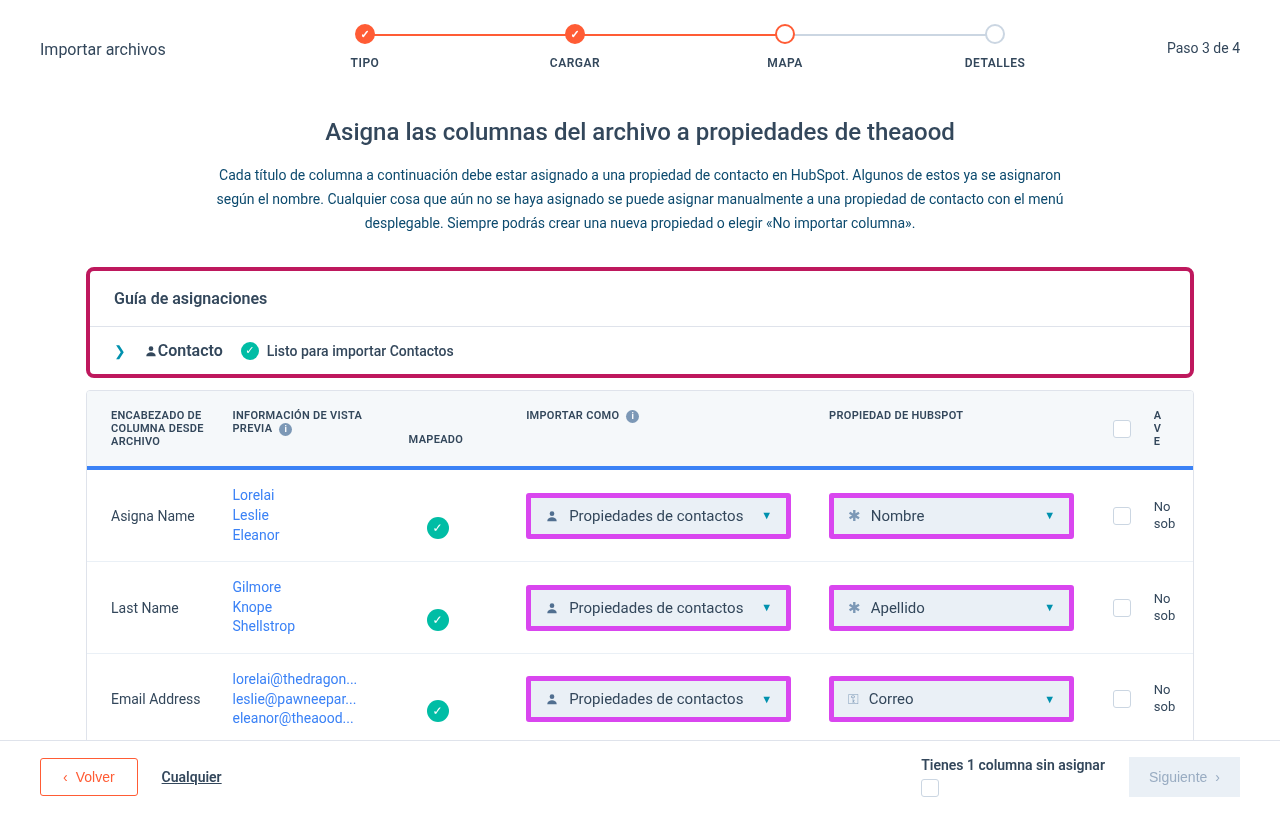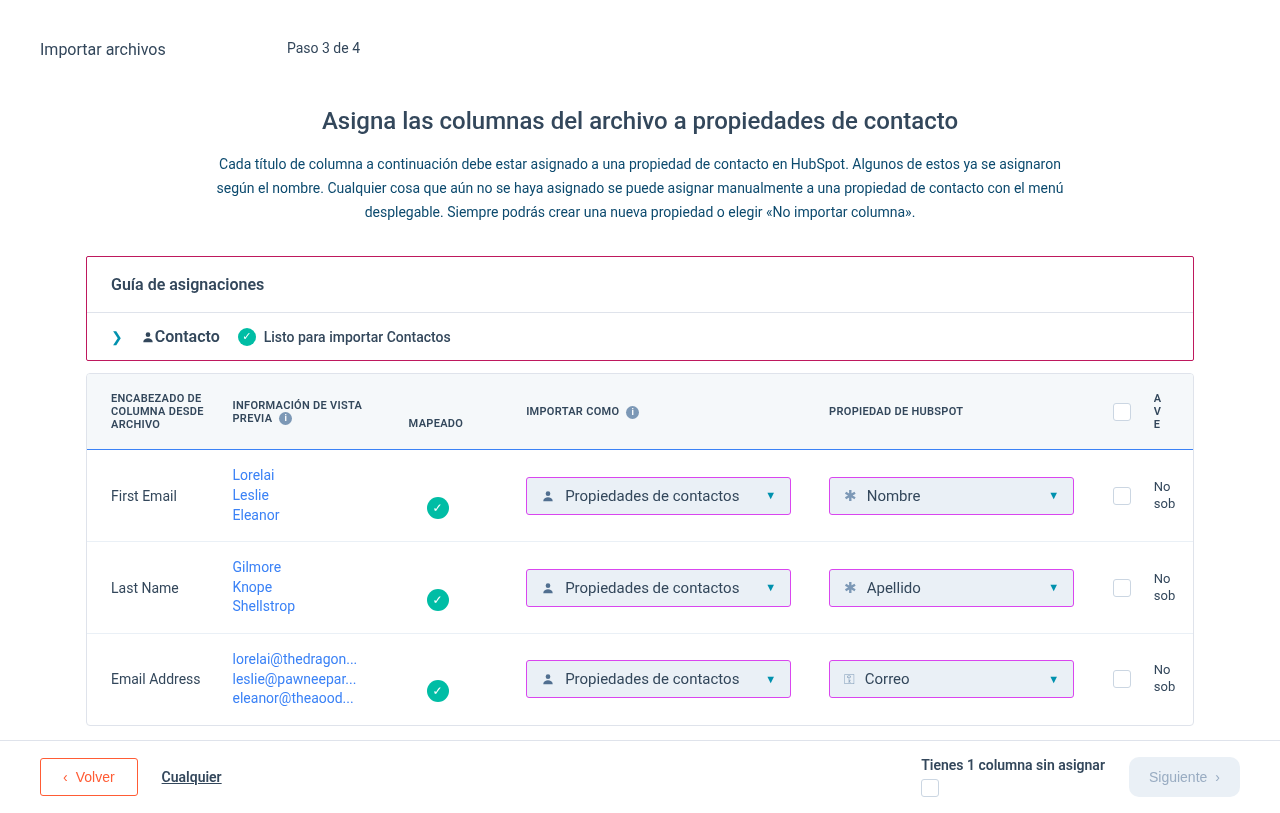--- a/index.html
+++ b/index.html
@@ -16,82 +16,103 @@
 .step-line { position: absolute; top: 10px; left: 50%; right: -50%; height: 2px; background: #cbd6e2; z-index: 1; }
 .step-line.done { background: #ff5c35; }
 .step:last-child .step-line { display: none; }
 .step-label { margin-top: 12px; font-size: 12px; font-weight: 600; letter-spacing: 0.5px; color: #33475b; }
 .step-counter { flex: 0 0 120px; text-align: right; font-size: 14px; color: #33475b; padding-top: 16px; }
 
 .content { max-width: 900px; margin: 48px auto 0; text-align: center; padding: 0 20px; }
 .page-title { font-size: 24px; font-weight: 500; color: #33475b; margin-bottom: 18px; }
 .page-desc { font-size: 14px; line-height: 1.7; color: #0c4a6e; }
 
-.panel { max-width: 1108px; margin: 32px auto 0; border: 1px solid #be185d; border-radius: 2px; }
+.panel { max-width: 1108px; margin: 32px auto 0; border: 4px solid #be185d; border-radius: 8px; }
 .panel-header { padding: 18px 24px; border-bottom: 1px solid #dfe3eb; }
 .panel-title { font-size: 16px; font-weight: 600; color: #33475b; }
 .panel-sub { padding: 14px 24px; display: flex; align-items: center; gap: 18px; }
 .caret { color: #0091ae; font-size: 14px; cursor: pointer; }
 .contact-label { display: flex; align-items: center; font-weight: 600; font-size: 16px; }
 .ready-label { display: flex; align-items: center; gap: 8px; font-size: 14px; font-weight: 500; }
 .check-circle { width: 18px; height: 18px; border-radius: 50%; background: #00bda5; display: inline-flex; align-items: center; justify-content: center; color: #fff; font-size: 11px; }
 
 .table-wrap { max-width: 1108px; margin: 12px auto 0; border: 1px solid #dfe3eb; border-radius: 4px; overflow: hidden; }
-.thead { display: flex; background: #f5f8fa; border-bottom: 1px solid #3b82f6; padding: 18px 0; font-size: 11px; font-weight: 600; letter-spacing: 0.3px; color: #33475b; align-items: center; }
+.thead { display: flex; background: #f5f8fa; border-bottom: 4px solid #3b82f6; padding: 18px 0; font-size: 11px; font-weight: 600; letter-spacing: 0.3px; color: #33475b; }
 .col1 { width: 140px; padding: 0 12px 0 24px; }
 .col2 { width: 180px; padding: 0 8px; }
 .col3 { width: 120px; padding: 0 8px; text-align: left; margin-top: 24px; }
 .col4 { width: 310px; padding: 0 8px; }
 .col5 { width: 290px; padding: 0 8px; }
 .col6 { width: 50px; padding: 0 8px; display: flex; align-items: center; }
 .col7 { width: 40px; padding: 0 8px 0 0; overflow: hidden; white-space: nowrap; }
 
 .trow { display: flex; align-items: center; border-bottom: 1px solid #eaf0f6; padding: 16px 0; min-height: 86px; }
 .trow:last-child { border-bottom: none; }
 .colhdr { font-size: 14px; color: #33475b; }
 .preview { font-size: 14px; color: #3b82f6; line-height: 1.4; overflow: hidden; }
 .preview div { white-space: nowrap; overflow: hidden; text-overflow: ellipsis; max-width: 160px; }
 .mapped-check { width: 22px; height: 22px; border-radius: 50%; background: #00bda5; display: inline-flex; align-items: center; justify-content: center; color: #fff; font-size: 12px; margin-left: 18px; }
 
-.dropdown { display: flex; align-items: center; justify-content: space-between; background: #eaf0f6; border: 1px solid #d946ef; border-radius: 3px; padding: 9px 14px; font-size: 15px; color: #33475b; cursor: pointer; width: 265px; }
+.dropdown { display: flex; align-items: center; justify-content: space-between; background: #eaf0f6; border: 5px solid #d946ef; border-radius: 3px; padding: 9px 14px; font-size: 15px; color: #33475b; cursor: pointer; width: 265px; }
 .dropdown-left { display: flex; align-items: center; gap: 10px; }
 .dropdown-caret { color: #0091ae; font-size: 11px; }
 .prop-dropdown { width: 245px; }
 
 .icon-person { width: 14px; height: 14px; }
 .icon-star { color: #7c98b6; font-size: 15px; }
 .icon-key { color: #7c98b6; font-size: 14px; }
 
 .checkbox { width: 18px; height: 18px; border: 1px solid #cbd6e2; border-radius: 3px; background: #fff; cursor: pointer; }
 .trunc { font-size: 13px; color: #33475b; line-height: 1.3; }
 
 .footer { position: fixed; bottom: 0; left: 0; right: 0; background: #fff; border-top: 1px solid #dfe3eb; padding: 16px 40px; display: flex; align-items: center; justify-content: space-between; }
 .footer-left { display: flex; align-items: center; gap: 24px; }
 .btn-back { border: 1px solid #ff5c35; background: #fff; color: #ff5c35; padding: 10px 22px; border-radius: 3px; font-size: 14px; font-weight: 500; cursor: pointer; display: flex; align-items: center; gap: 8px; }
 .link-cancel { color: #33475b; text-decoration: underline; font-weight: 600; cursor: pointer; }
 .footer-right { display: flex; align-items: center; gap: 24px; }
 .footer-info { text-align: right; }
 .footer-warn { font-weight: 600; color: #33475b; margin-bottom: 6px; }
 .footer-check-row { display: flex; align-items: center; gap: 8px; font-size: 14px; color: #33475b; }
-.btn-next { background: #eaf0f6; color: #99acc2; border: none; padding: 12px 20px; border-radius: 10px; font-size: 14px; font-weight: 500; cursor: not-allowed; display: flex; align-items: center; gap: 8px; }
+.btn-next { background: #eaf0f6; color: #99acc2; border: none; padding: 12px 20px; border-radius: 0; font-size: 14px; font-weight: 500; cursor: not-allowed; display: flex; align-items: center; gap: 8px; }
 
 .info-icon { display: inline-block; width: 13px; height: 13px; border-radius: 50%; background: #7c98b6; color: #fff; font-size: 9px; text-align: center; line-height: 13px; font-weight: bold; margin-left: 4px; vertical-align: middle; }
 
 .spacer-bottom { height: 110px; }
 </style>
 </head>
 <body>
 
 <div class="header">
   <div class="header-title">Importar archivos</div>
+  <div class="stepper">
+    <div class="step">
+      <div class="step-circle done"></div>
+      <div class="step-line done"></div>
+      <div class="step-label">TIPO</div>
+    </div>
+    <div class="step">
+      <div class="step-circle done"></div>
+      <div class="step-line done"></div>
+      <div class="step-label">CARGAR</div>
+    </div>
+    <div class="step">
+      <div class="step-circle current"></div>
+      <div class="step-line"></div>
+      <div class="step-label">MAPA</div>
+    </div>
+    <div class="step">
+      <div class="step-circle"></div>
+      <div class="step-label">DETALLES</div>
+    </div>
+  </div>
   <div class="step-counter">Paso 3 de 4</div>
 </div>
 
 <div class="content">
-  <h1 class="page-title">Asigna las columnas del archivo a propiedades de contacto</h1>
+  <h1 class="page-title">Asigna las columnas del archivo a propiedades de theaood</h1>
   <p class="page-desc">Cada título de columna a continuación debe estar asignado a una propiedad de contacto en HubSpot. Algunos de estos ya se asignaron según el nombre. Cualquier cosa que aún no se haya asignado se puede asignar manualmente a una propiedad de contacto con el menú desplegable. Siempre podrás crear una nueva propiedad o elegir «No importar columna».</p>
 </div>
 
 <div class="panel">
   <div class="panel-header">
     <div class="panel-title">Guía de asignaciones</div>
   </div>
   <div class="panel-sub">
     <span class="caret">❯</span>
     <div class="contact-label">
@@ -126,21 +147,21 @@
     </div>
     <div class="col7">
       <div>A</div>
       <div>V</div>
       <div>E</div>
     </div>
   </div>
 
   <div id="rows">
       <div class="trow">
-    <div class="col1 colhdr">First Email</div>
+    <div class="col1 colhdr">Asigna Name</div>
     <div class="col2 preview">
       <div>Lorelai</div>
           <div>Leslie</div>
           <div>Eleanor</div>
     </div>
     <div class="col3">
       <span class="mapped-check">✓</span>
     </div>
     <div class="col4">
       <div class="dropdown">

